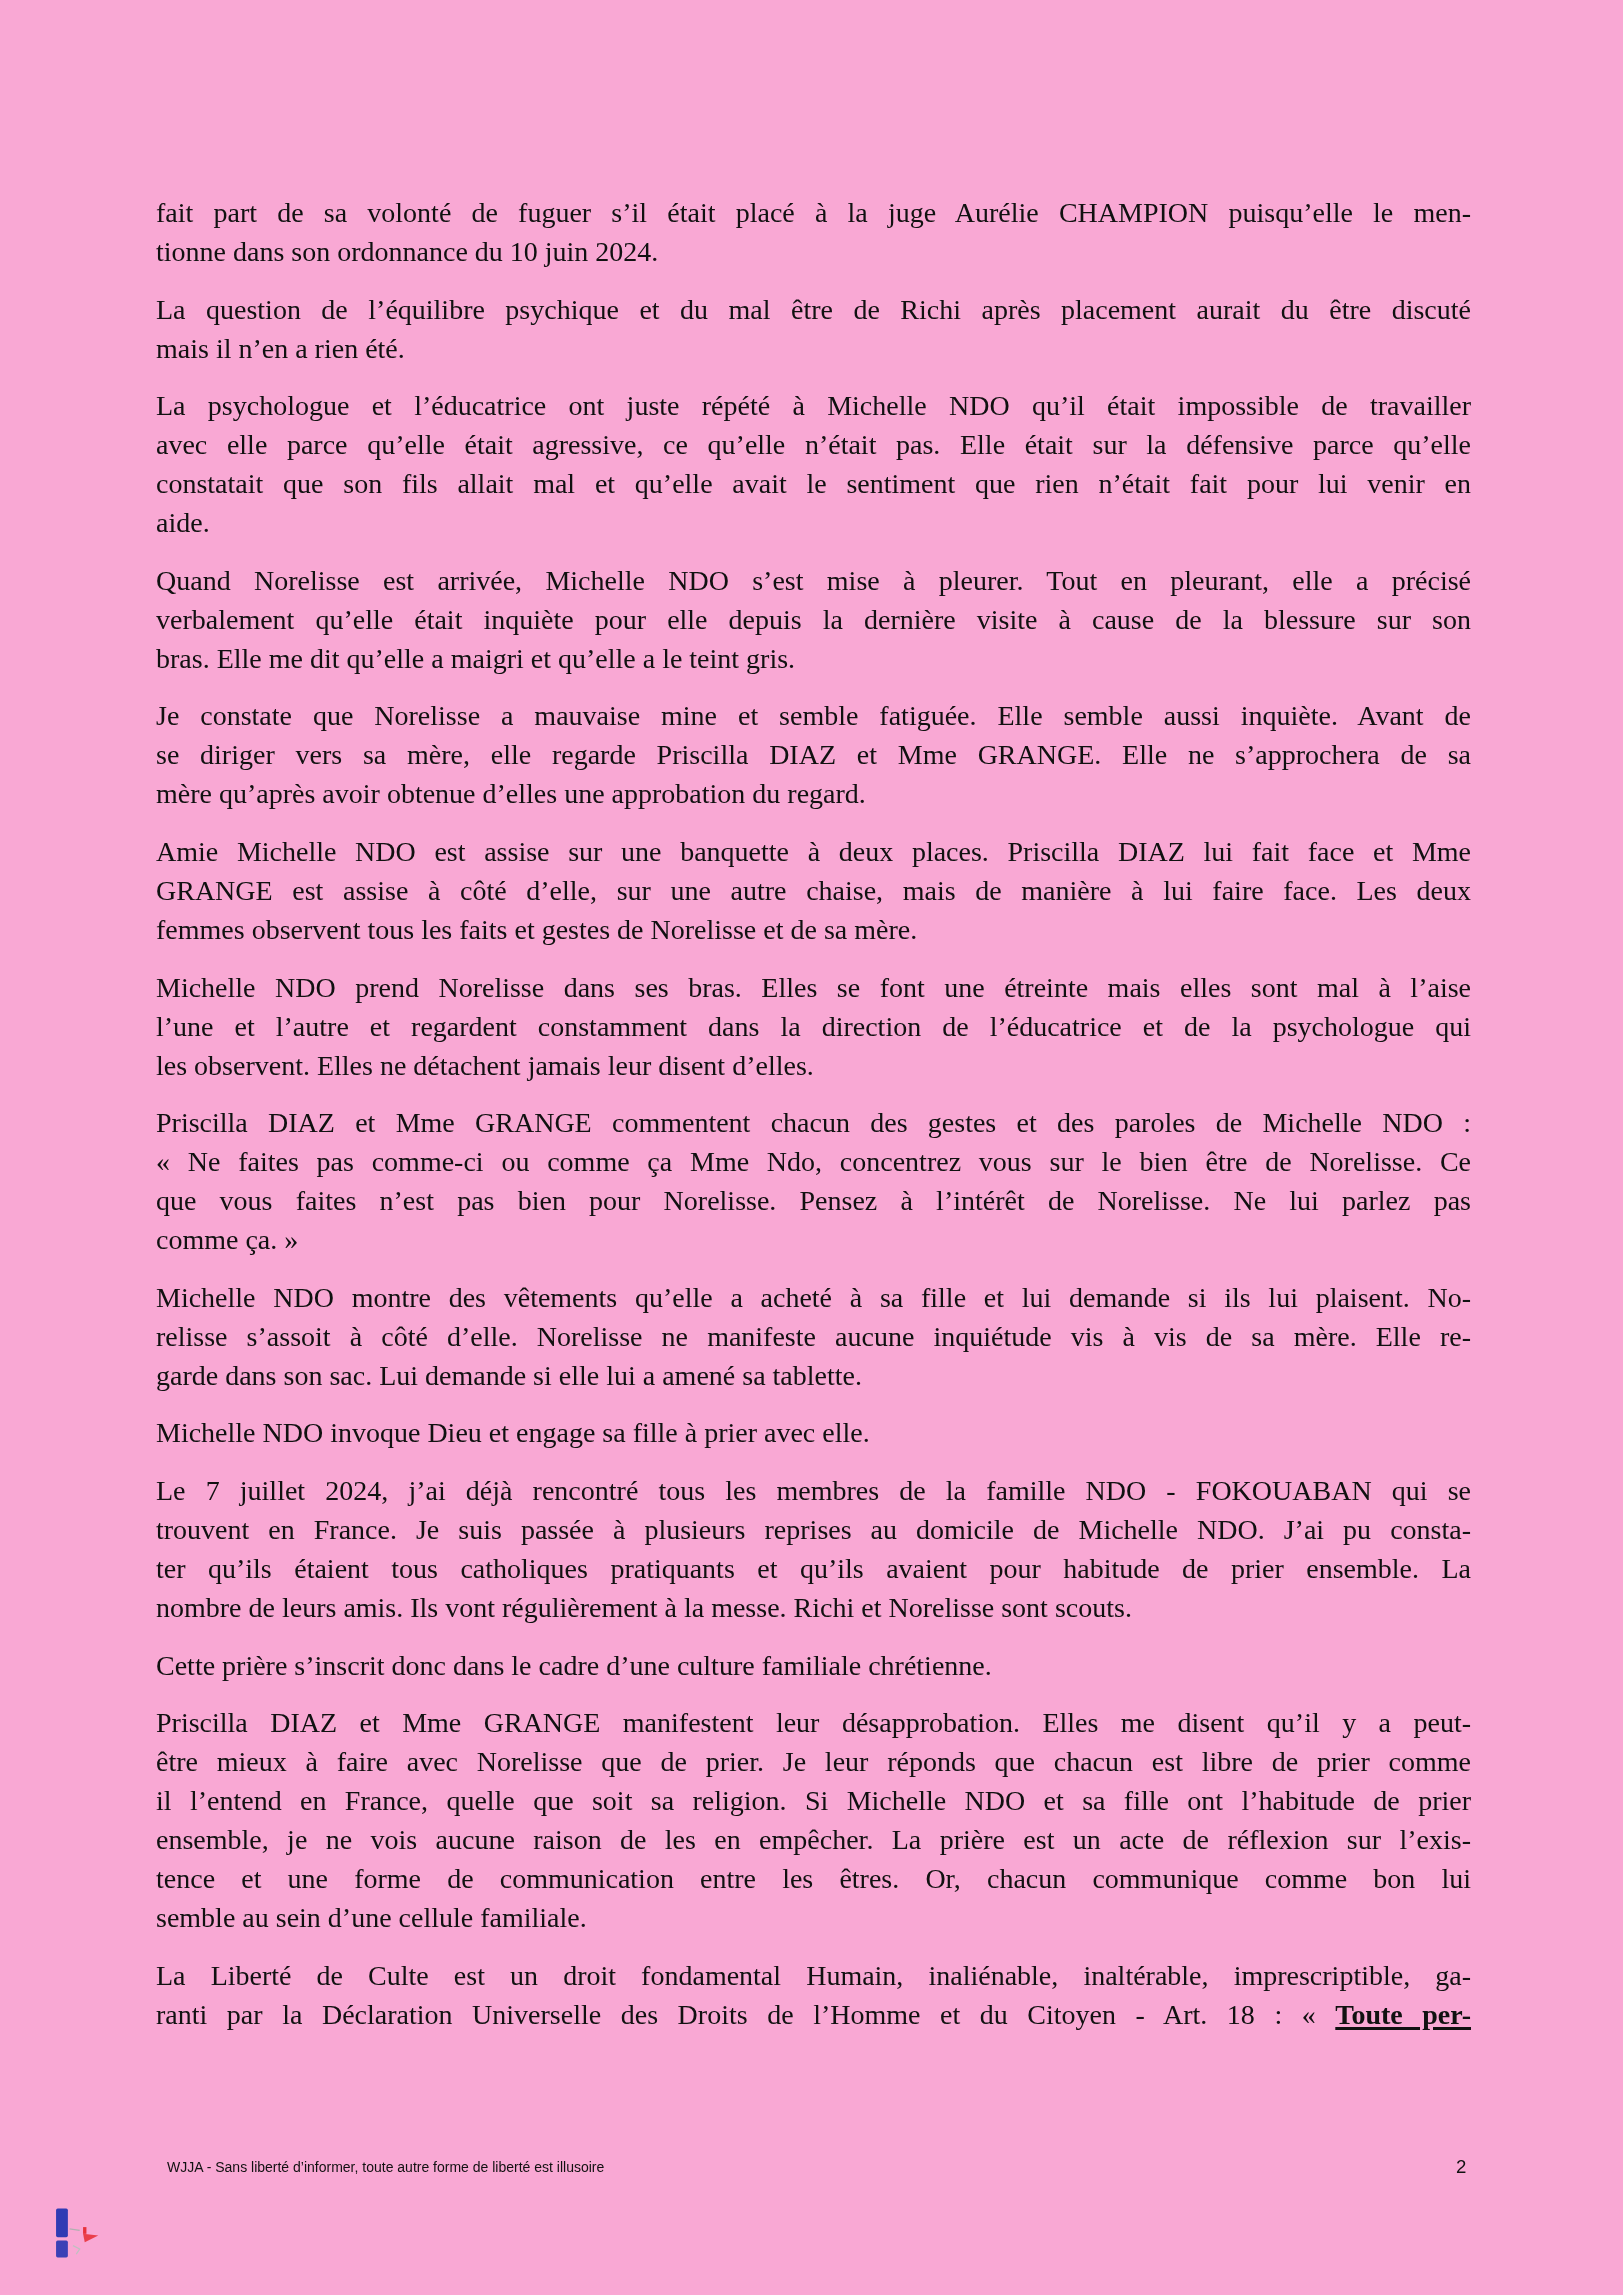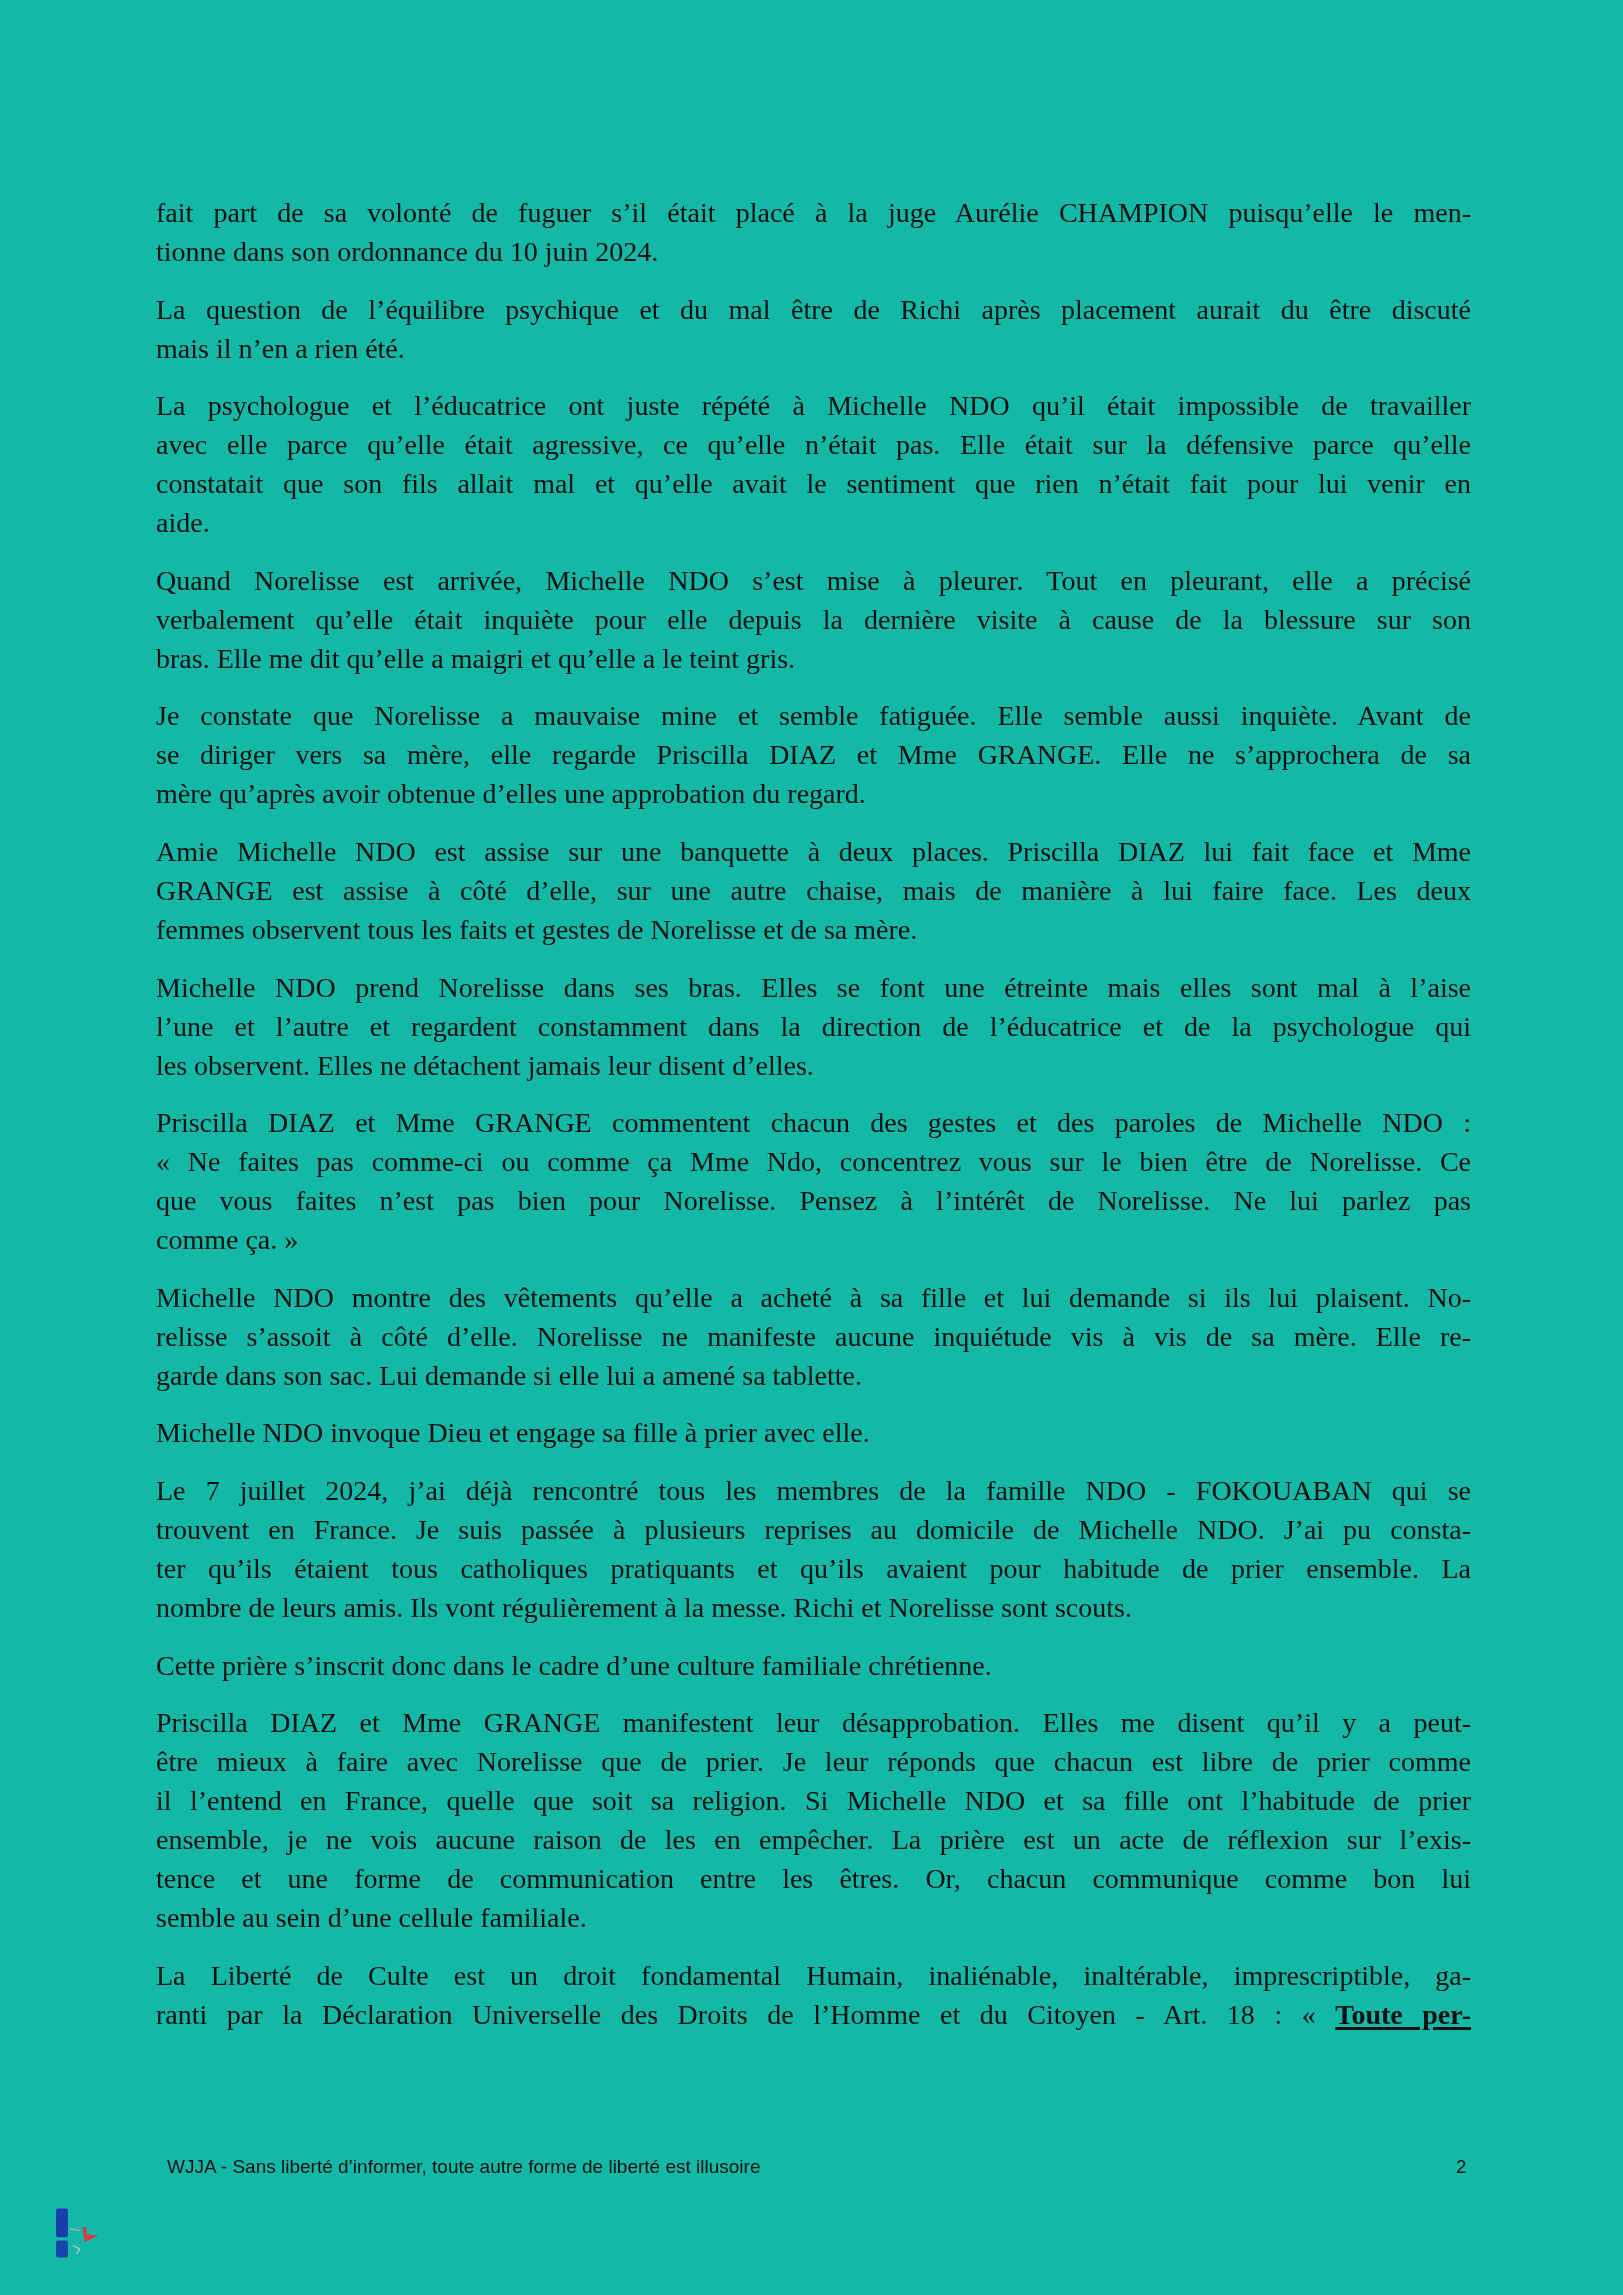--- a/index.html
+++ b/index.html
@@ -12,21 +12,21 @@
     height: 2295px;
     position: relative;
     overflow: hidden;
     font-family: "Liberation Serif", "DejaVu Serif", serif;
     color: #111111;
   }
   .page {
     position: absolute;
     left: 0; top: 0;
     width: 1623px; height: 2295px;
-    background: #14b8a6;
+    background: #f9a8d4;
   }
   .body-text {
     position: absolute;
     left: 156px;
     top: 193px;
     width: 1315px;
   }
   .para {
     margin: 0 0 18.6px 0;
   }
@@ -50,21 +50,21 @@
     font-weight: bold;
     text-decoration: underline;
     text-decoration-thickness: 2.5px;
     text-underline-offset: 3.4px;
   }
   .footer-text {
     position: absolute;
     left: 167px;
     top: 2155px;
     font-family: "Liberation Sans", "DejaVu Sans", sans-serif;
-    font-size: 19px;
+    font-size: 14px;
     line-height: 24px;
     color: #111111;
   }
   .page-number {
     position: absolute;
     left: 1456px;
     top: 2155px;
     font-family: "Liberation Sans", "DejaVu Sans", sans-serif;
     font-size: 18.6px;
     line-height: 24px;

